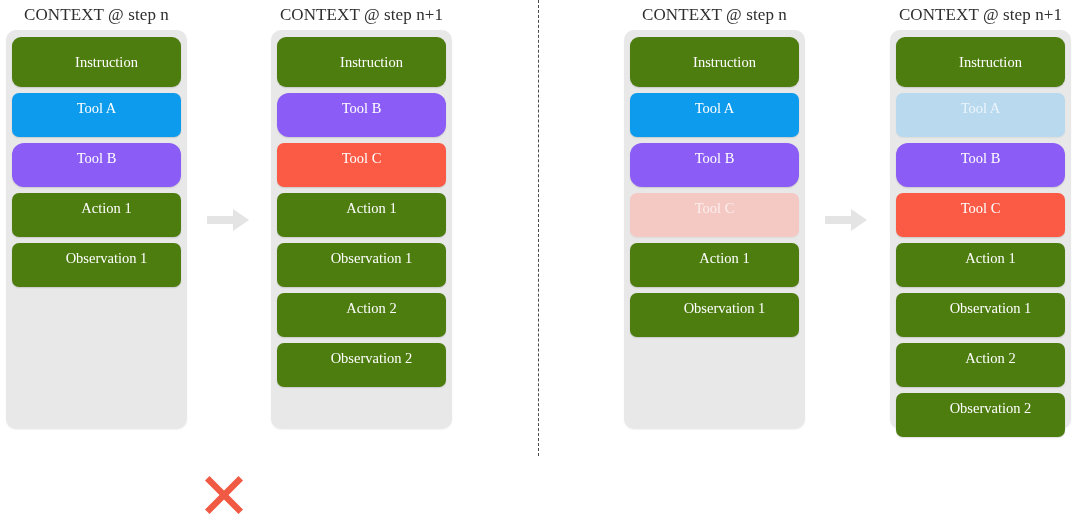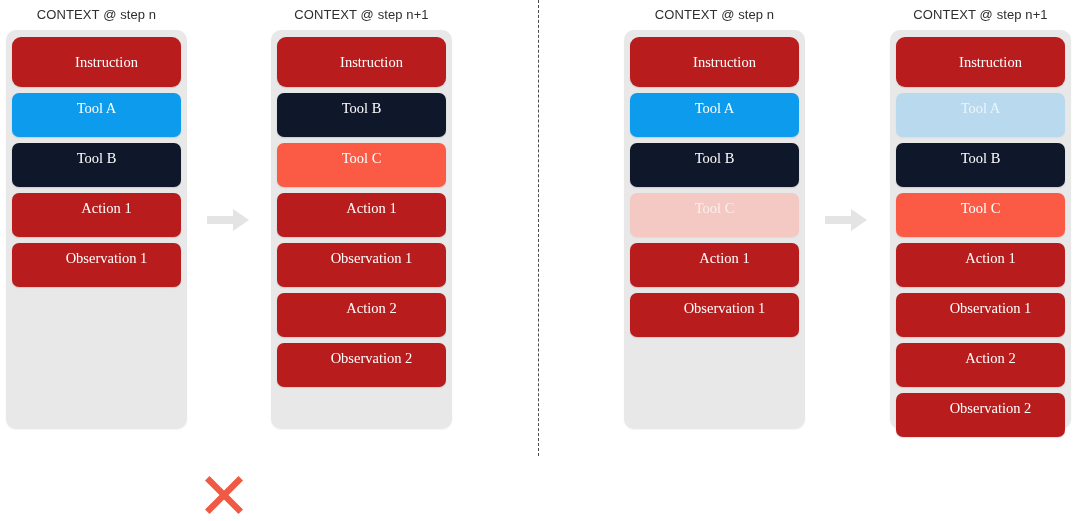--- a/index.html
+++ b/index.html
@@ -24,22 +24,22 @@
 
   
   .column {
     position: absolute;
     top: 0;
     width: 181px;
   }
 
   .col-title {
     text-align: center;
-    font-family: Liberation Sans, sans-serif;
-    font-size: 13px;
+    font-family: Liberation Serif, serif;
+    font-size: 17px;
     color: #2e2e2e;
     letter-spacing: 0.1px;
     height: 22px;
     line-height: 22px;
     margin-top: 4px;
     white-space: nowrap;
   }
 
   .panel {
     position: absolute;
@@ -70,23 +70,23 @@
     white-space: nowrap;
     overflow: hidden;
   }
 
   .chip.tall {
     height: 50px;
     line-height: 50px;
     border-radius: 9px;
   }
 
-  .chip.gray    { background: #b91c1c; padding-left: 20px; }
+  .chip.gray    { background: #4d7c0f; padding-left: 20px; }
   .chip.blue    { background: #0d9ced; }
-  .chip.green   { background: #0f172a; }
+  .chip.green   { background: #8b5cf6; border-radius: 12px; }
   .chip.red     { background: #fb5b44; }
   .chip.blue-faded { background: #b9d9ef; color: #ecf5fb; box-shadow: 0 1px 1.5px rgba(0,0,0,0.05); }
   .chip.red-faded  { background: #f4c9c4; color: #fbeeec; box-shadow: 0 1px 1.5px rgba(0,0,0,0.05); }
 
   
   .arrow {
     position: absolute;
     width: 46px;
     height: 26px;
     top: 207px;

